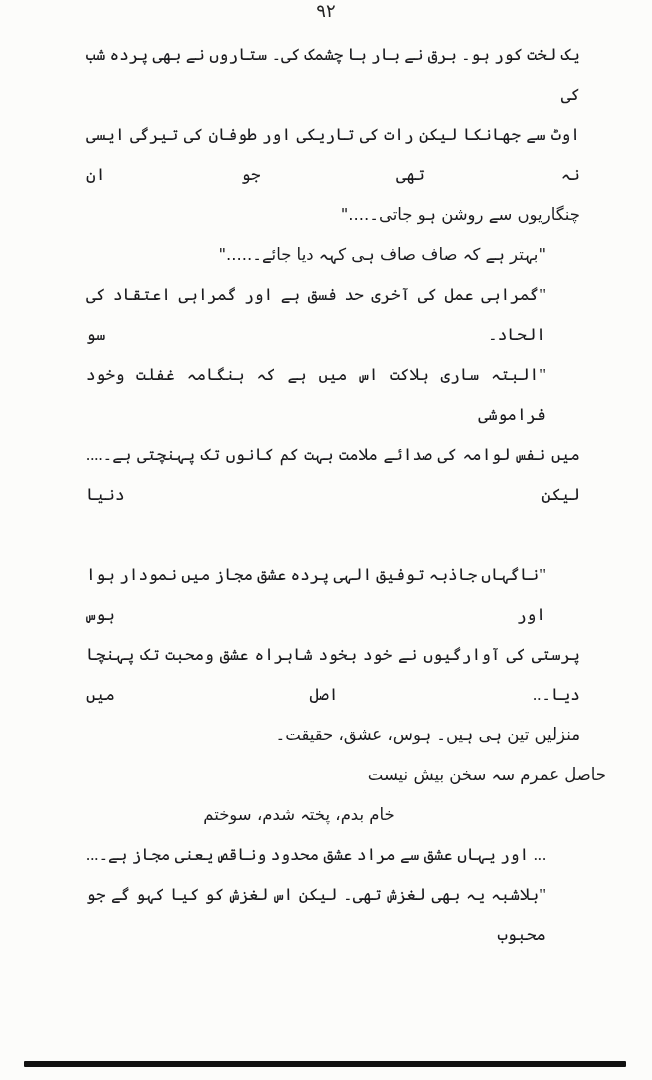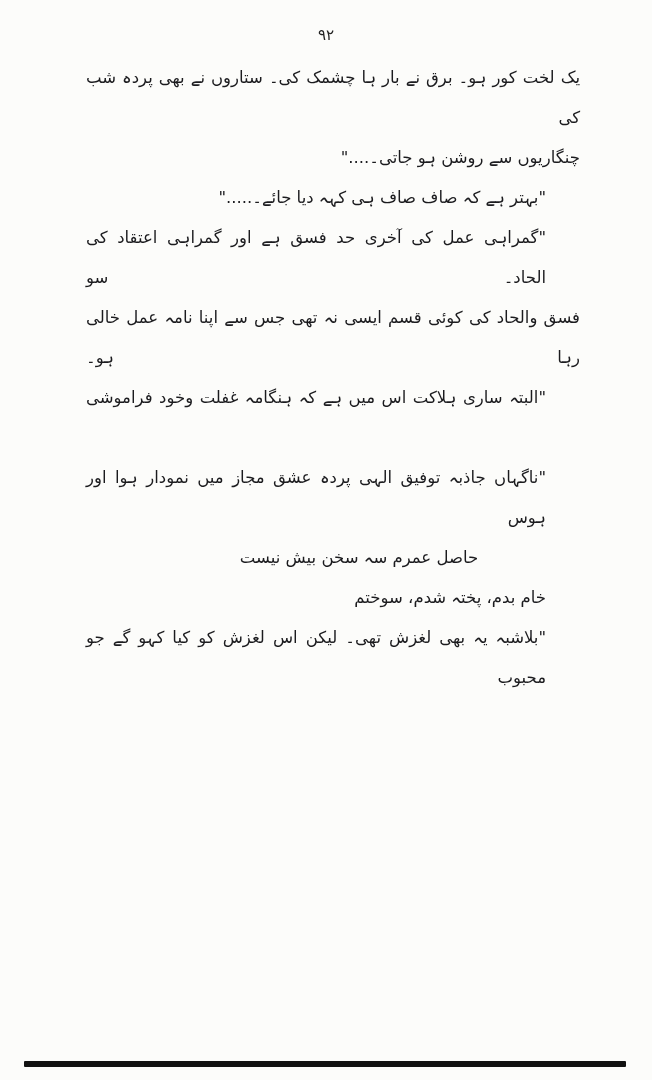--- a/index.html
+++ b/index.html
@@ -13,83 +13,86 @@
     height: 1080px;
     margin: 0 auto;
     background: #fcfcfa;
     direction: rtl;
     font-family: "DejaVu Sans", sans-serif;
     color: #1b1b1e;
     overflow: hidden;
   }
   .page-number {
     text-align: center;
-    padding-top: 26px;
-    font-size: 15px;
+    font-size: 18px;
     letter-spacing: 2px;
     color: #222;
   }
   .text-block {
     padding: 14px 72px 0 86px;
   }
   .line {
     font-size: 16.5px;
     line-height: 40px;
     text-align: right;
     min-height: 40px;
   }
   .fill {
     text-align: justify;
     text-align-last: justify;
+    font-family: Liberation Serif, serif;
   }
   .indent {
     padding-right: 34px;
   }
   .plain {
     text-align: right;
   }
   .couplet {
     display: flex;
     justify-content: center;
     gap: 56px;
     text-align: center;
   }
   .verse-a {
-    text-align: center;
     transform: translateX(26px);
   }
   .verse-b {
-    text-align: right;
+    text-align: center;
     transform: translateX(-34px);
   }
   .scan-edge {
     position: absolute;
     left: 24px;
     bottom: 13px;
     width: 602px;
     height: 6px;
     background: #111;
     border-radius: 1px;
   }
 </style>
 </head>
 <body>
 
 <div class="page">
   <div class="page-number">۹۲</div>
 
   <div class="text-block">
       <div class="line fill">یک لخت کور ہو۔ برق نے بار ہا چشمک کی۔ ستاروں نے بھی پردہ شب کی</div>
+      <div class="line fill">اوٹ سے جھانکا لیکن رات کی تاریکی اور طوفان کی تیرگی ایسی نہ تھی جو ان</div>
       <div class="line plain">چنگاریوں سے روشن ہو جاتی۔...."</div>
       <div class="line plain indent">"بہتر ہے کہ صاف صاف ہی کہہ دیا جائے۔....."</div>
       <div class="line fill indent">"گمراہی عمل کی آخری حد فسق ہے اور گمراہی اعتقاد کی الحاد۔ سو</div>
-      <div class="line fill">فسق والحاد کی کوئی قسم ایسی نہ تھی جس سے اپنا نامہ عمل خالی رہا ہو۔</div>
       <div class="line fill indent">"البتہ ساری ہلاکت اس میں ہے کہ ہنگامہ غفلت وخود فراموشی</div>
+      <div class="line fill">میں نفس لوامہ کی صدائے ملامت بہت کم کانوں تک پہنچتی ہے۔.... لیکن دنیا</div>
       <div class="line couplet">
       </div>
       <div class="line fill indent">"ناگہاں جاذبہ توفیق الہی پردہ عشق مجاز میں نمودار ہوا اور ہوس</div>
+      <div class="line fill">پرستی کی آوارگیوں نے خود بخود شاہراہ عشق ومحبت تک پہنچا دیا۔.. اصل میں</div>
+      <div class="line plain">منزلیں تین ہی ہیں۔ ہوس، عشق، حقیقت۔</div>
       <div class="line verse-a">حاصل عمرم سہ سخن بیش نیست</div>
       <div class="line verse-b">خام بدم، پختہ شدم، سوختم</div>
+      <div class="line fill indent">... اور یہاں عشق سے مراد عشق محدود وناقص یعنی مجاز ہے۔...</div>
       <div class="line fill indent">"بلاشبہ یہ بھی لغزش تھی۔ لیکن اس لغزش کو کیا کہو گے جو محبوب</div>
     </div>
 
   <div class="scan-edge"></div>
 </div>
 
 </body></html>

